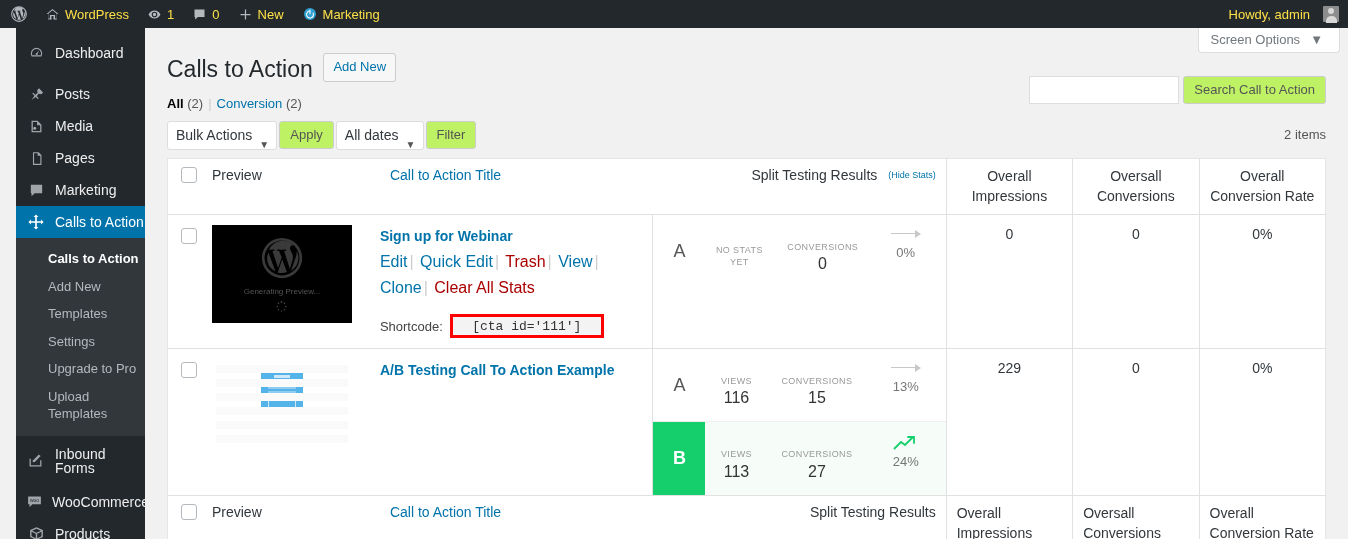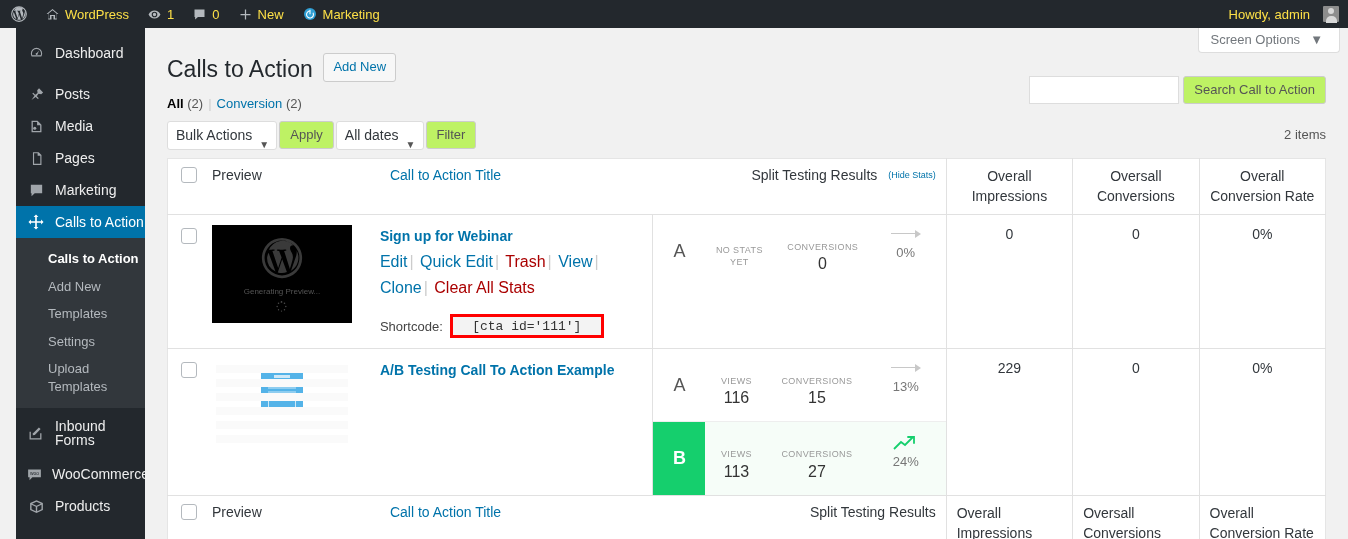--- a/index.html
+++ b/index.html
@@ -355,20 +355,21 @@
       </svg>
     </span>
     <span class="mlabel">Calls to Action</span>
   </div>
 
   <div id="submenu">
     <span class="submenu-item current">Calls to Action</span>
     <span class="submenu-item">Add New</span>
     <span class="submenu-item">Templates</span>
     <span class="submenu-item">Settings</span>
+    <span class="submenu-item">Upgrade to Pro</span>
     <span class="submenu-item">Upload Templates</span>
   </div>
 
   <div class="menu-sep"></div>
 
   <div class="menu-item">
     <span class="micon">
       <svg class="icon-svg" width="17" height="17" viewBox="0 0 24 24" fill="none" stroke="currentColor" stroke-width="1.8">
         <path d="M4.5 9.5v10h15v-8"></path>
         <path d="m11 14 8.2-8.2-2.4-2.4L8.6 11.6 8 14.6z" fill="currentColor" stroke="none"></path>

